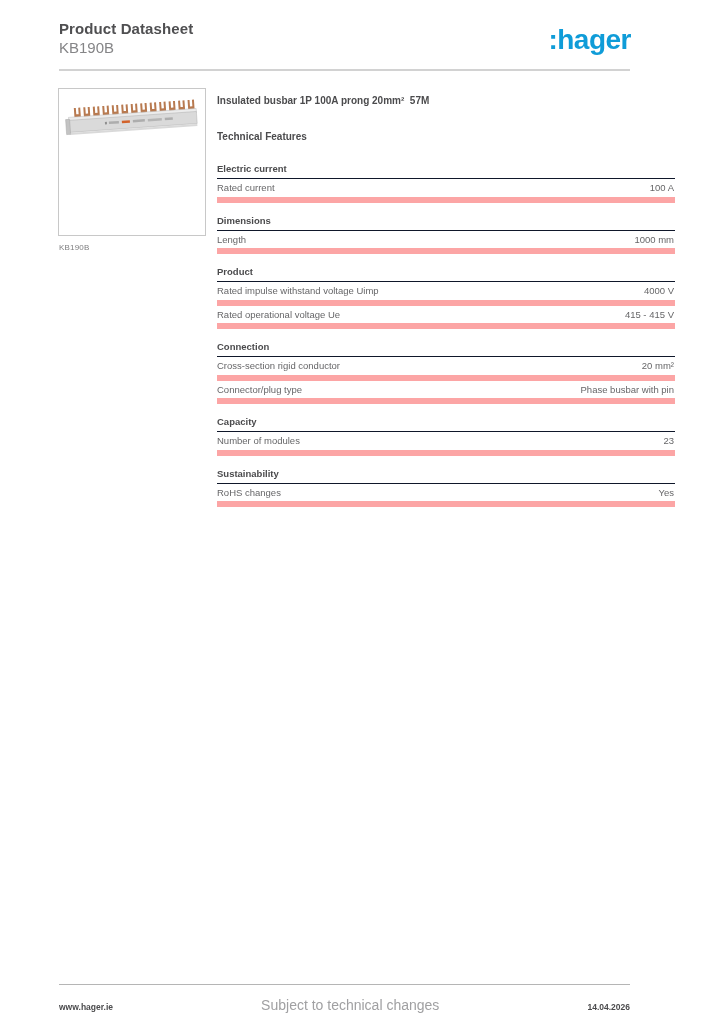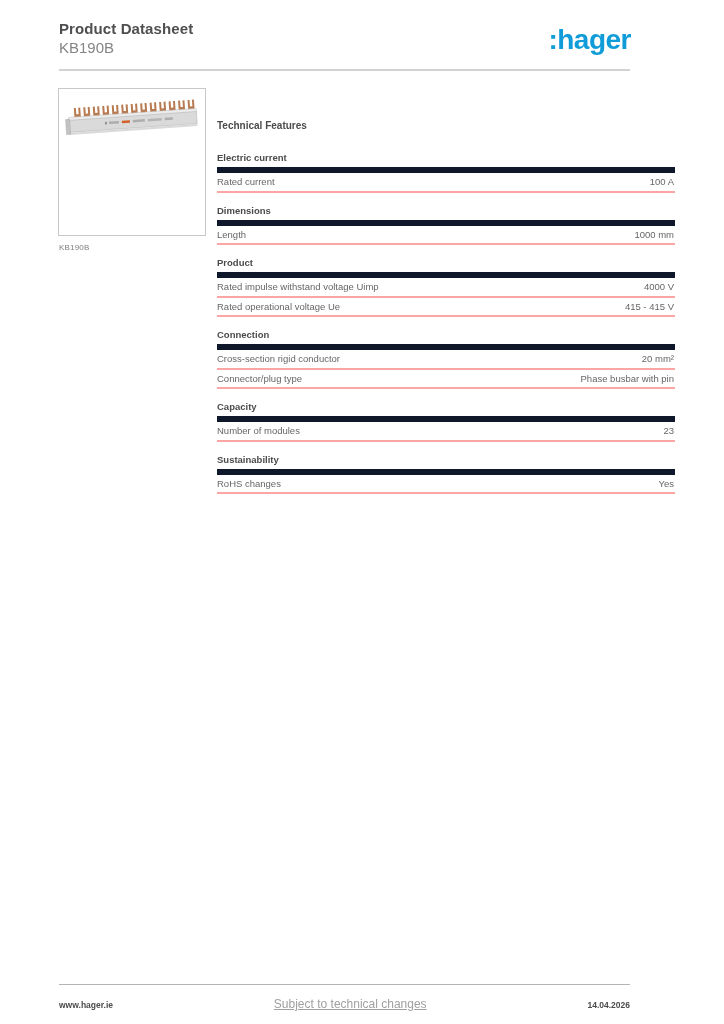--- a/index.html
+++ b/index.html
@@ -46,42 +46,42 @@
   .product-title {
     font-size:10px; font-weight:bold; color:#4b4b4d; white-space:pre-wrap;
   }
   .tech-title {
     font-size:10px; font-weight:bold; color:#4b4b4d; margin-top:25px;
   }
   .sections { margin-top:21px; }
   .section { margin-bottom:12px; }
   .section-name {
     font-size:9.5px; font-weight:bold; color:#4b4b4d;
-    padding-bottom:4px; border-bottom:6px solid #0f172a;
+    padding-bottom:4px; border-bottom:1px solid #0f172a;
   }
   .spec-row {
     display:flex; justify-content:space-between; align-items:flex-start;
     font-size:9.5px; color:#666668;
     padding:3px 1px 3.5px 0;
-    border-bottom:2px solid #fca5a5;
+    border-bottom:6px solid #fca5a5;
   }
   .spec-label { text-align:left; }
   .spec-value { text-align:right; white-space:nowrap; }
 
   
   .footer-rule {
     position:absolute; left:59px; right:50px; top:984px;
     border-top:1px solid #b5b5b5;
   }
   .footer {
     position:absolute; left:59px; right:50px; top:997px;
     display:flex; justify-content:space-between; align-items:baseline;text-align:center;
   }
   .footer-site { font-size:8.5px; font-weight:bold; color:#4b4b4d; text-decoration:none; }
-  .footer-note { font-size:12px; color:#a0a0a2;text-decoration:underline; }
+  .footer-note { font-size:14px; color:#a0a0a2; }
   .footer-date { font-size:8.5px; font-weight:bold; color:#4b4b4d; }
 </style>
 </head>
 <body>
 
 <div class="page">
 
   <div class="header">
     <div>
       <div class="doc-title">Product Datasheet</div>
@@ -122,20 +122,21 @@
         <rect x="89" y="31" width="14" height="2.5" fill="#b5b5b5"></rect>
         <rect x="106" y="31" width="8" height="2.5" fill="#adadad"></rect>
 
         <rect x="10" y="39.5" width="128" height="2" fill="#bfbfbf" opacity="0.6"></rect>
       </g>
     </svg>
   </div>
   <div class="product-caption">KB190B</div>
 
   <div class="main">
+    <div class="product-title">Insulated busbar 1P 100A prong 20mm²  57M</div>
     <div class="tech-title">Technical Features</div>
 
     <div class="sections">
 
       <div class="section">
         <div class="section-name">Electric current</div>
         <div class="spec-row">
           <span class="spec-label">Rated current</span>
           <span class="spec-value">100 A</span>
         </div>

